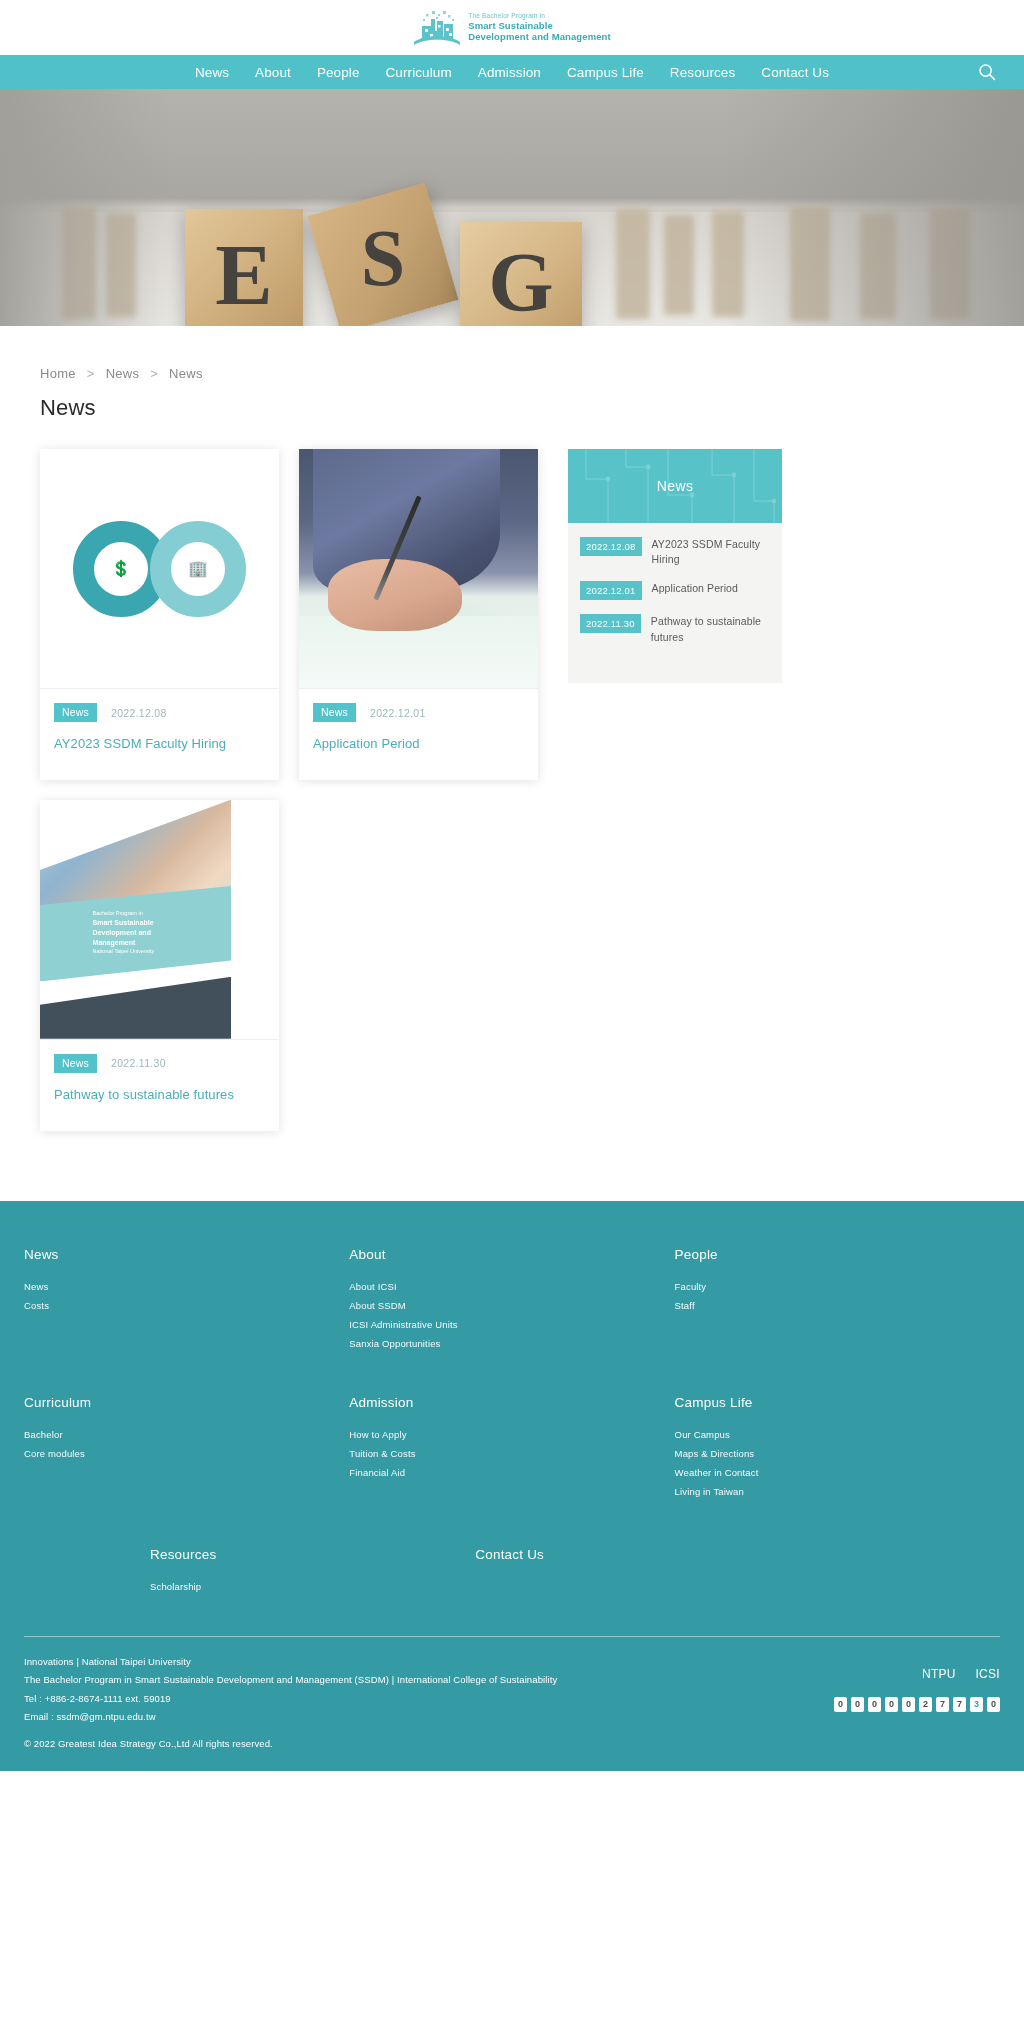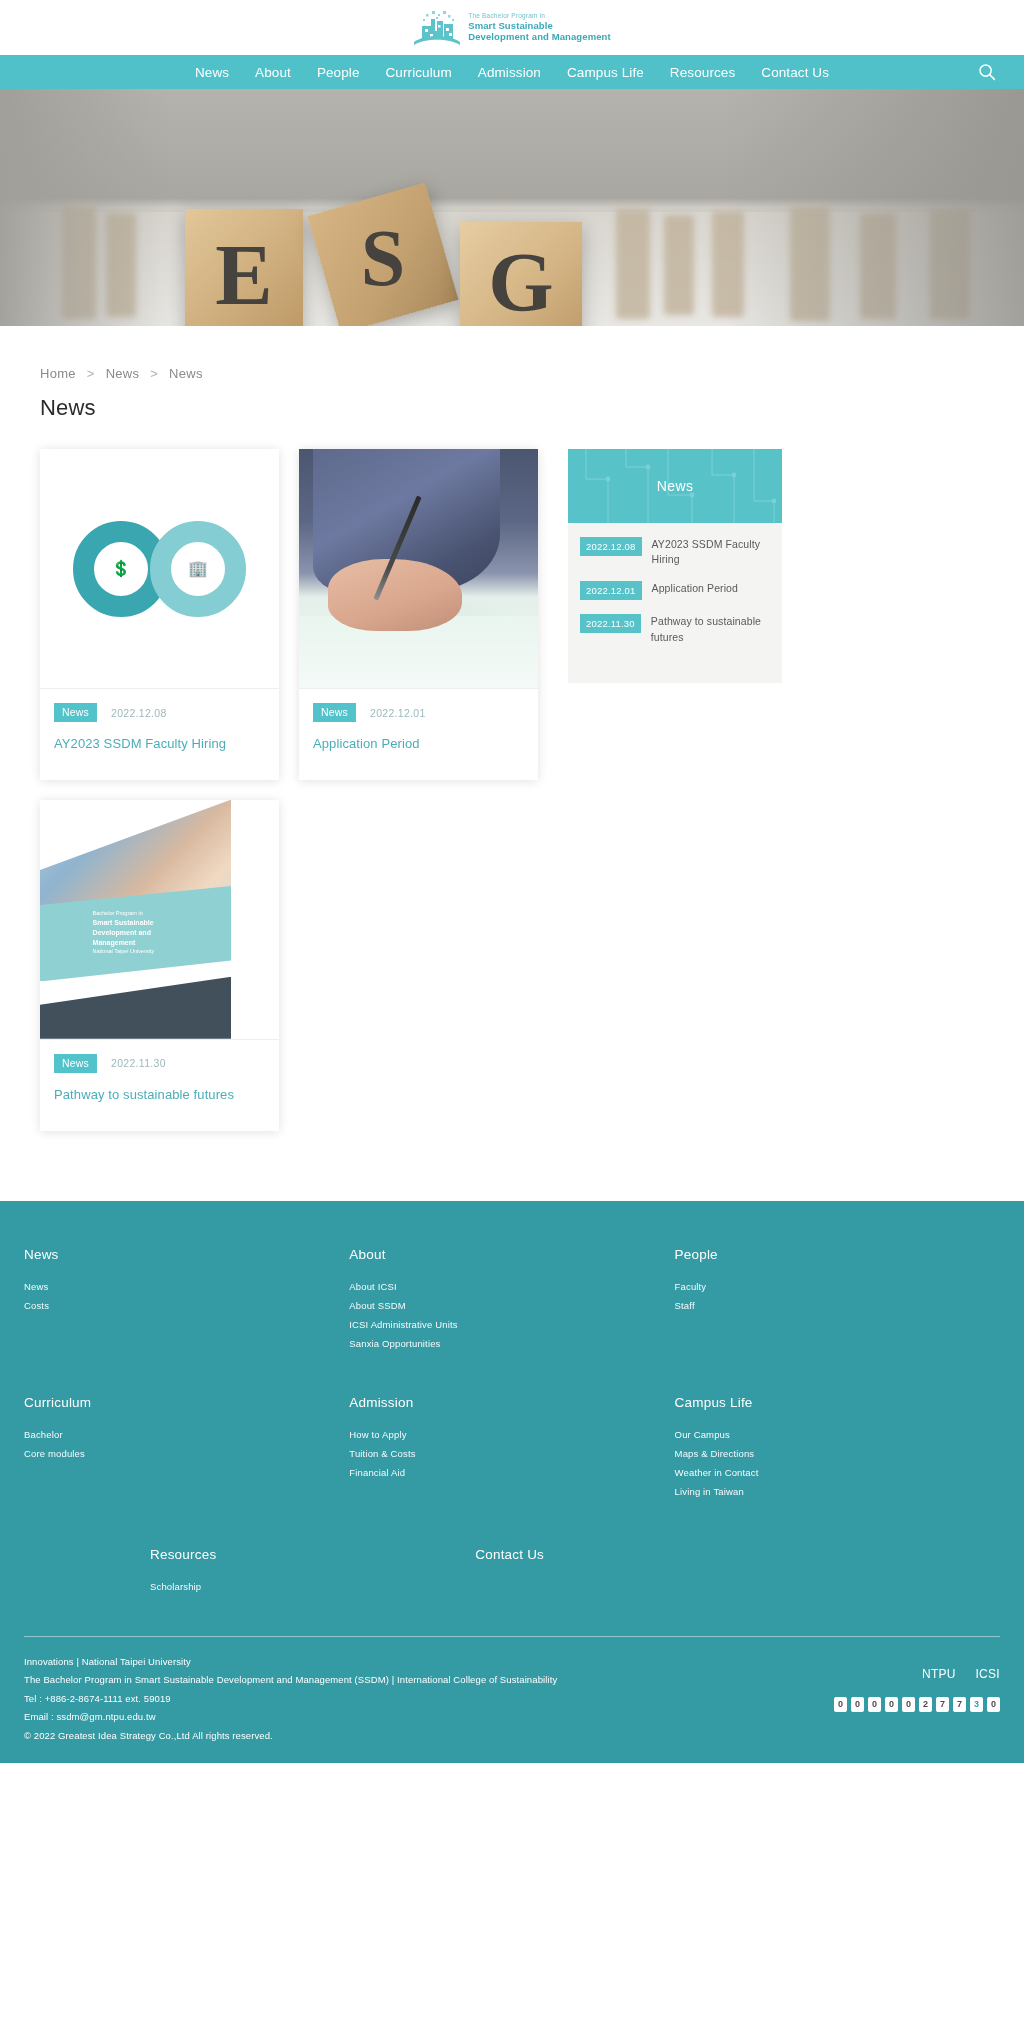--- a/index.html
+++ b/index.html
@@ -128,21 +128,21 @@
   .f-rule { border-top:1px solid rgba(255,255,255,.45); margin:40px 0 16px 0; }
   .f-bottom { display:flex; justify-content:space-between; align-items:flex-start; }
   .f-legal { font-size:9.5px; line-height:1.95; letter-spacing:.1px; }
   .f-right { text-align:right; padding-top:14px; }
   .f-links { font-size:12px; letter-spacing:.3px; }
   .f-links span { margin-left:16px; cursor:pointer; }
   .counter { margin-top:16px; display:flex; gap:4px; justify-content:flex-end; }
   .digit { width:13px; height:15px; background:#fff; color:#4b4b4b; border-radius:2px;
            font-size:9px; display:flex; align-items:center; justify-content:center; font-weight:bold; }
   .digit.hl { color:#35a2ab; }
-  .copy { font-size:9.5px; letter-spacing:.1px; }
+  .copy { font-size:9.5px; margin-top:8px; letter-spacing:.1px; }
 </style>
 </head>
 <body>
 
 <div class="logobar">
   <div class="logo-wrap">
     <div class="logo-mark">
       <svg viewBox="0 0 48 38" width="48" height="38" aria-hidden="true">
         <g fill="#5cc3cb">
           <rect x="9" y="17" width="13" height="13"></rect>

